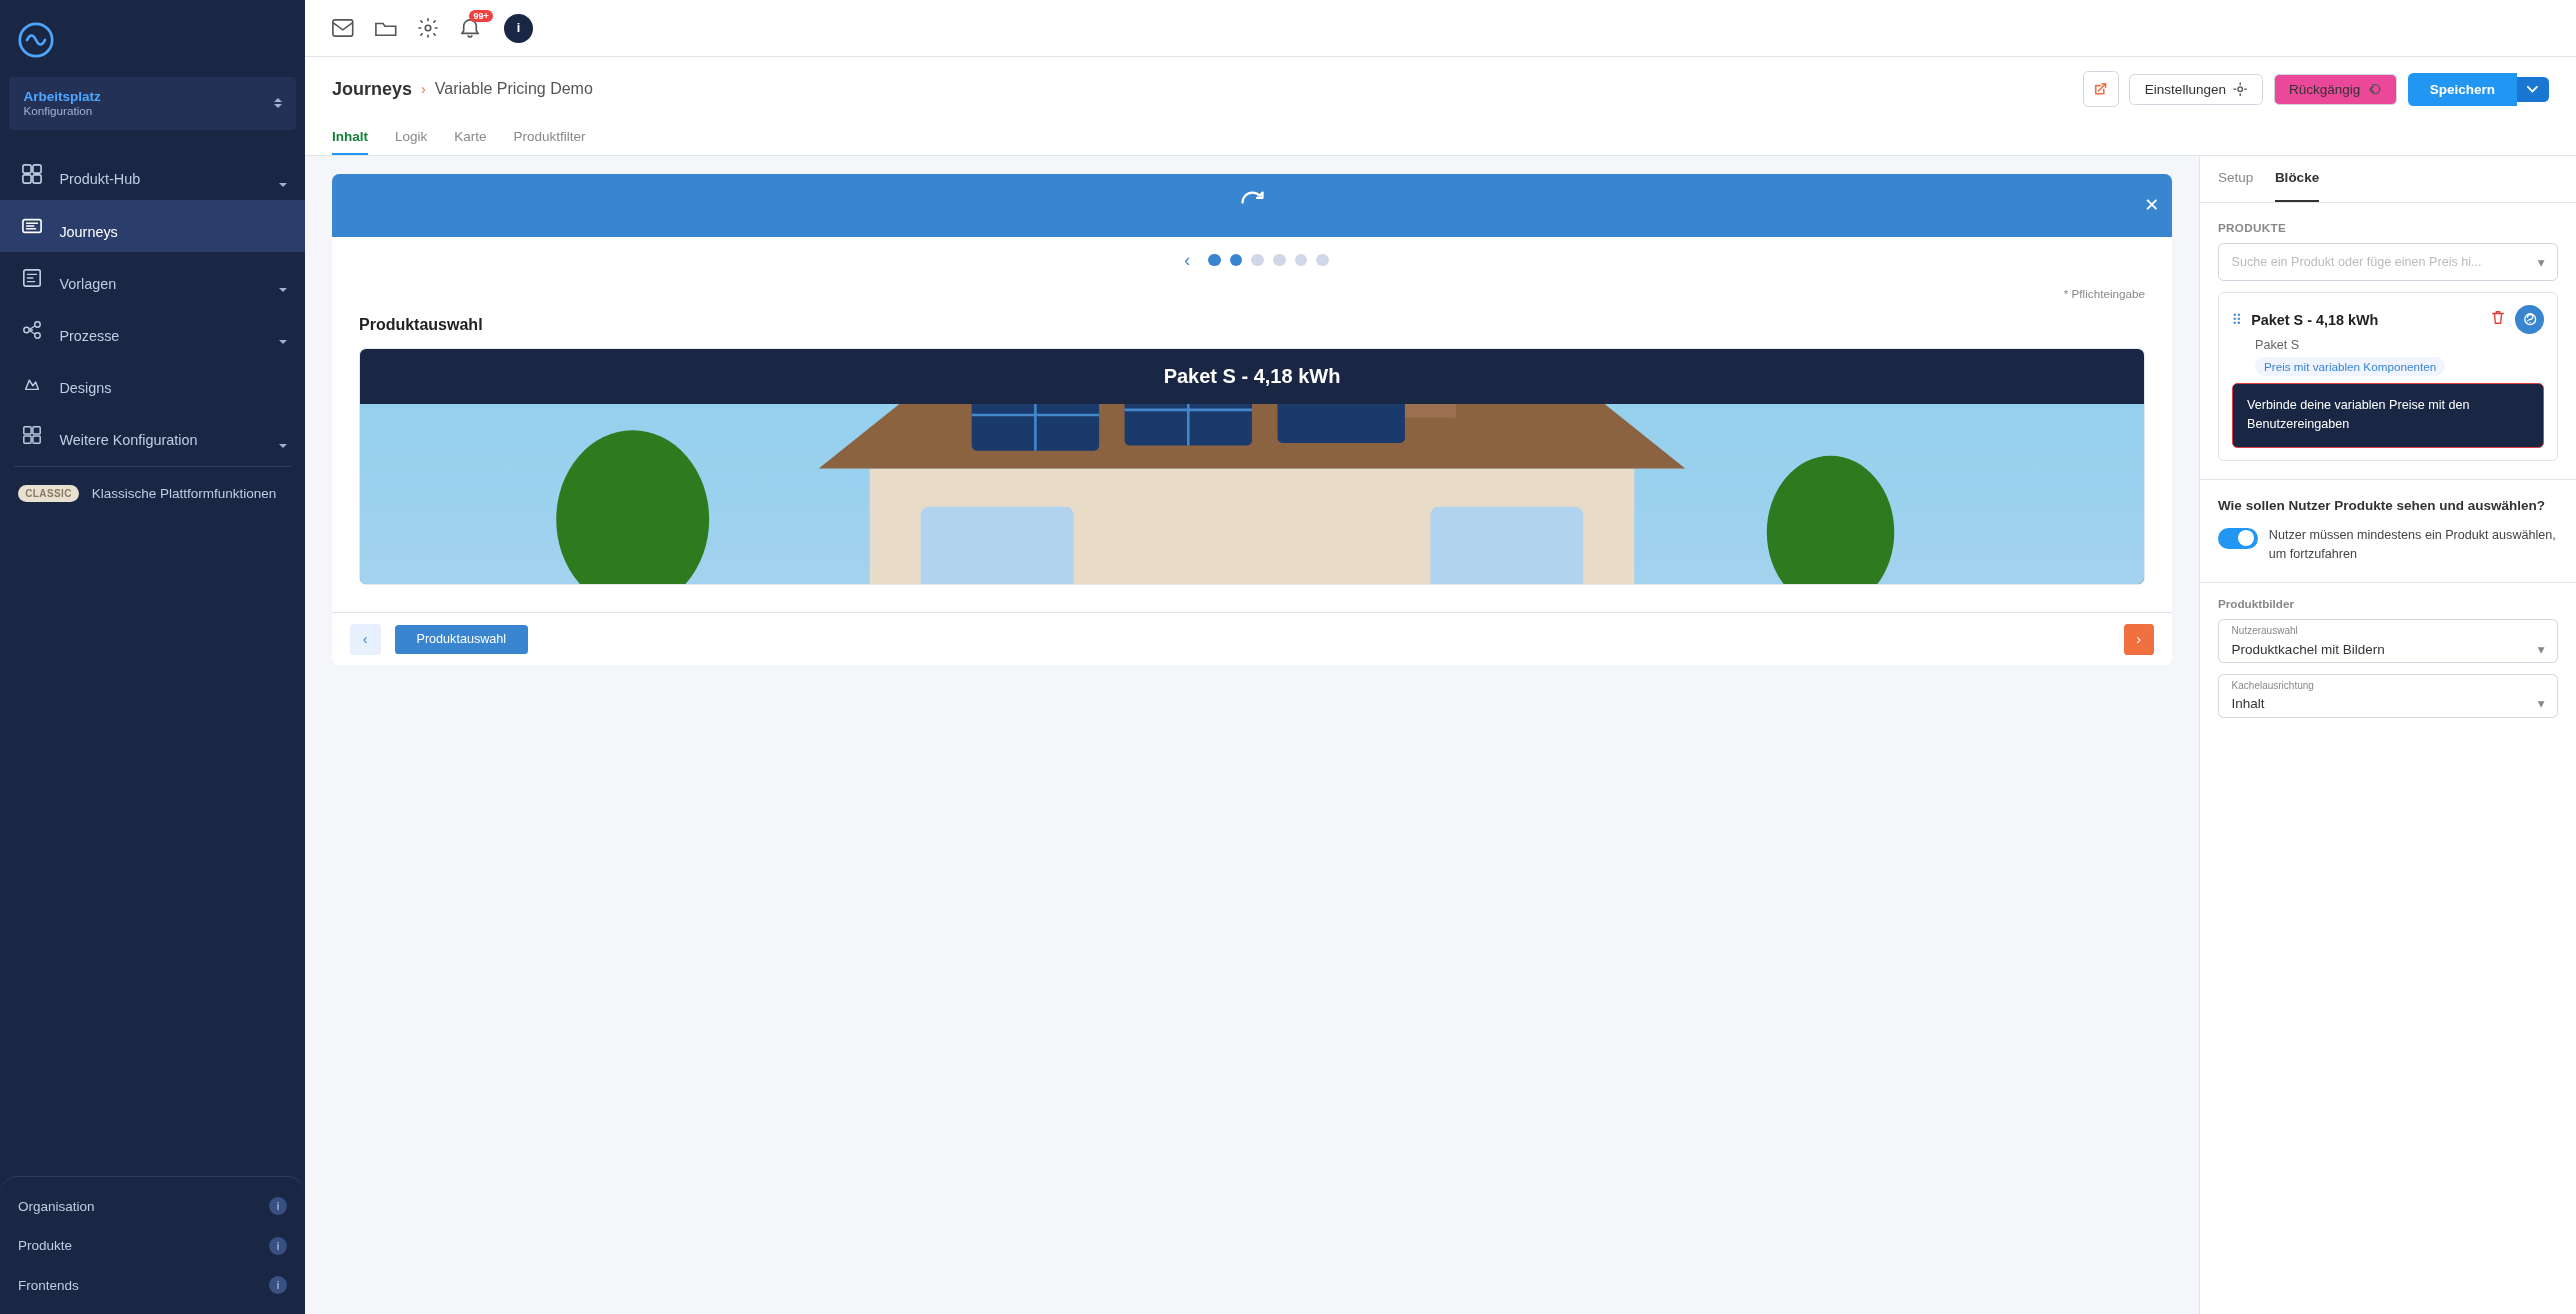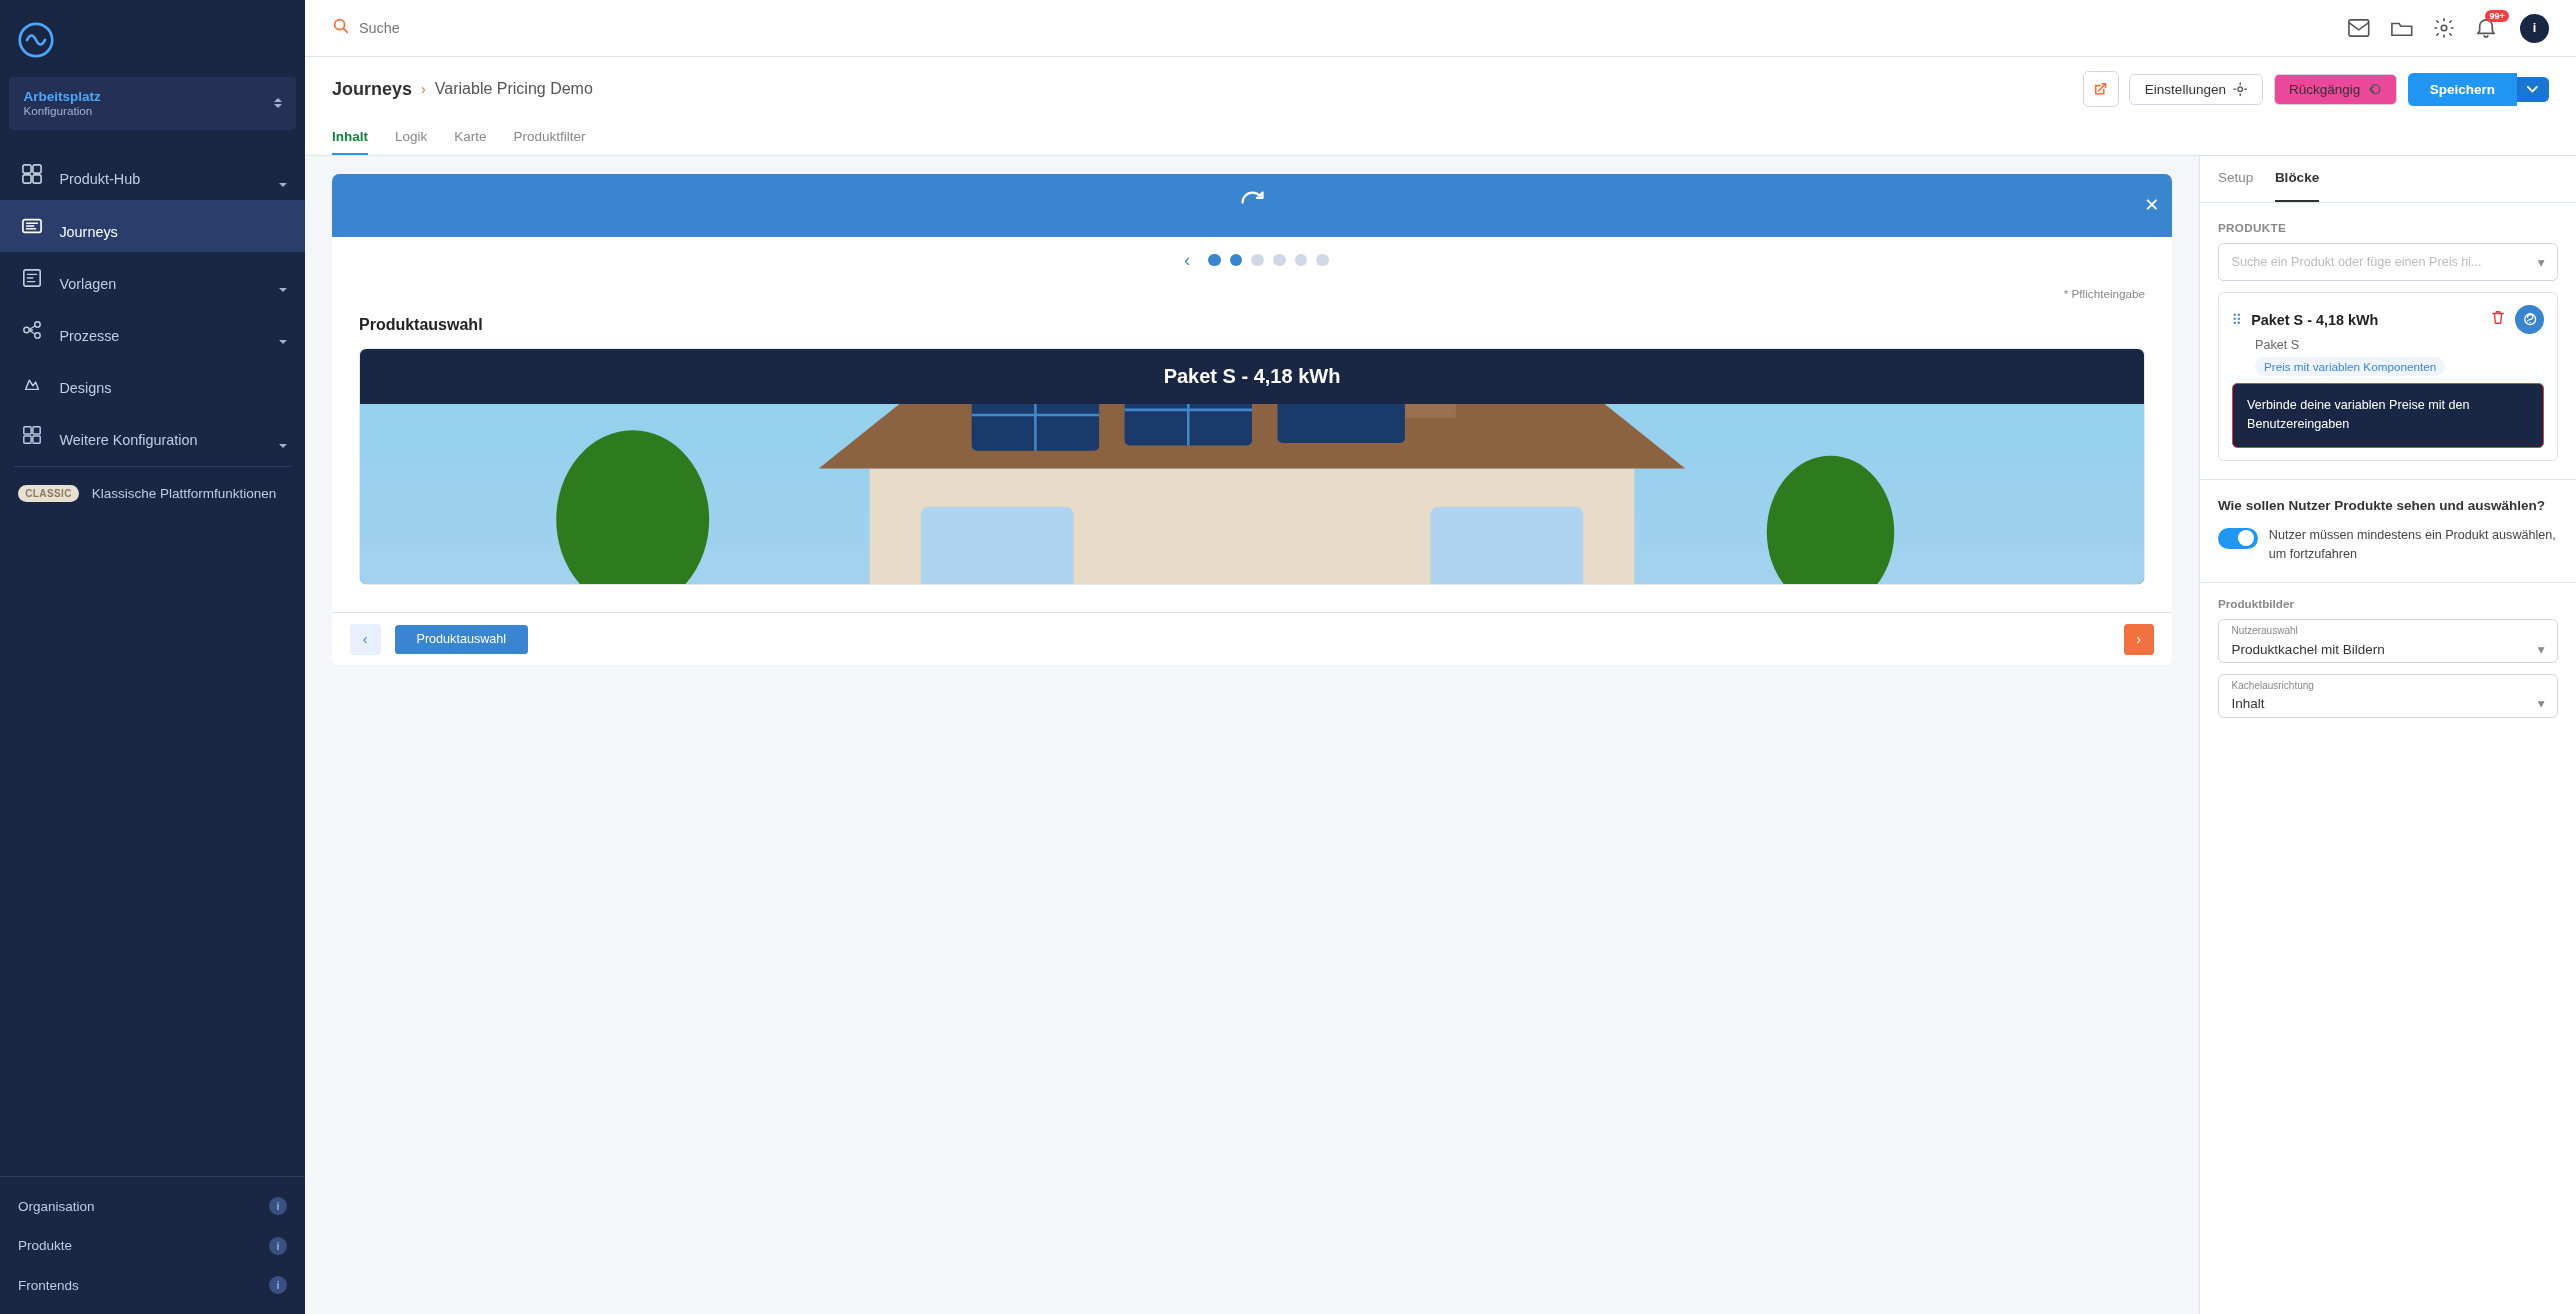--- a/index.html
+++ b/index.html
@@ -106,20 +106,21 @@
       border-radius: 10.8px;
       padding: 2.7px 7.2px;
       font-size: 10px;
       font-weight: 700;
       margin-right: 12.6px;
       letter-spacing: 0.4px;
     }
     .bottom-section {
       padding: 9px 0;
       border-top: 0.9px solid #2d3f60;
+      border-radius: 18px;
     }
     .bottom-item {
       display: flex;
       align-items: center;
       padding: 10.8px 18px;
       cursor: pointer;
       color: #c0cce0;
       font-size: 13.5px;
       justify-content: space-between;
     }
@@ -752,29 +753,20 @@
     <div class="bottom-item">
       <span class="bottom-item-label">Frontends</span>
       <div class="info-circle">i</div>
     </div>
   </div>
 </div>
 
 <div class="main">
 
   <div class="topbar">
-    <div class="search-area">
-      <div class="search-icon-wrap">
-        <svg width="18" height="18" viewBox="0 0 20 20" fill="none">
-          <circle cx="8.5" cy="8.5" r="5.5" stroke="#f07040" stroke-width="2"></circle>
-          <path d="M13 13l4 4" stroke="#f07040" stroke-width="2" stroke-linecap="round"></path>
-        </svg>
-      </div>
-      <input class="search-input" type="text" placeholder="Suche" style="">
-    </div>
     <div class="topbar-actions">
       <div class="topbar-icon">
         <svg width="21.6" height="18" viewBox="0 0 24 20" fill="none">
           <rect x="1" y="1" width="22" height="18" rx="2" stroke="#555" stroke-width="1.8"></rect>
           <path d="M1 4l11 8 11-8" stroke="#555" stroke-width="1.8"></path>
         </svg>
       </div>
       <div class="topbar-icon">
         <svg width="21.6" height="18" viewBox="0 0 24 20" fill="none">
           <path d="M1 5h8l2 3h12v10H1V5z" stroke="#555" stroke-width="1.8" fill="none"></path>

